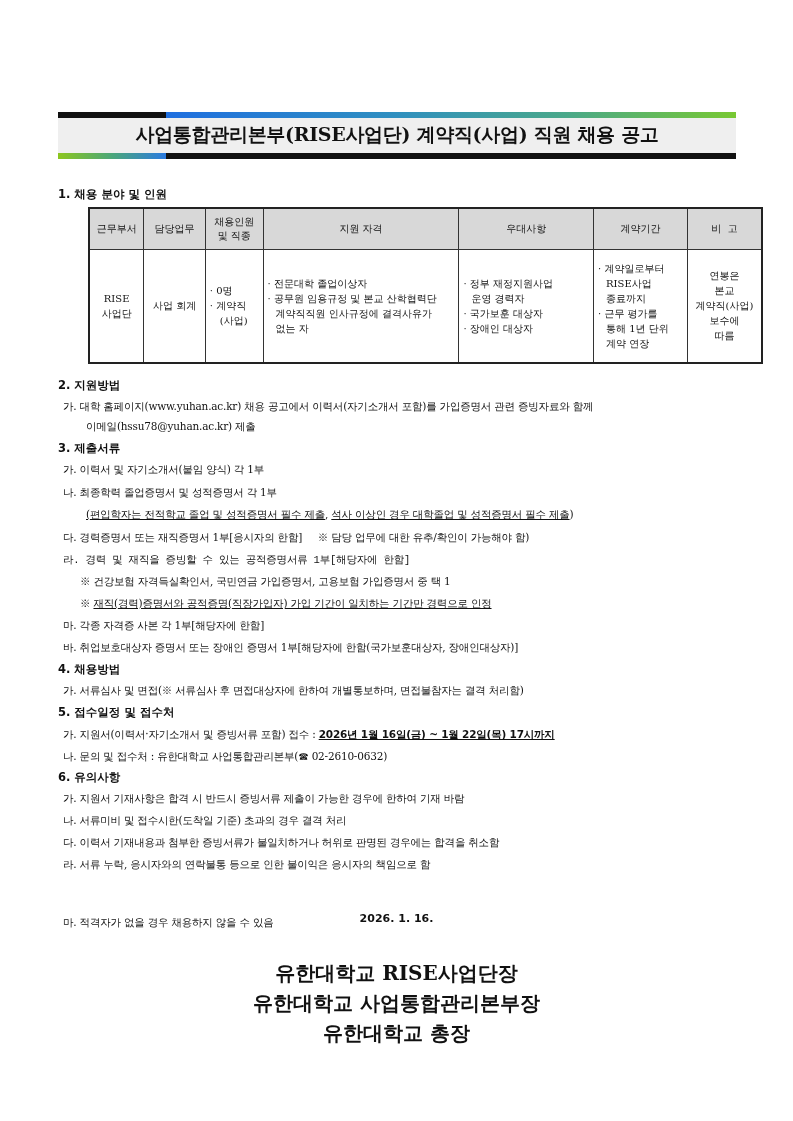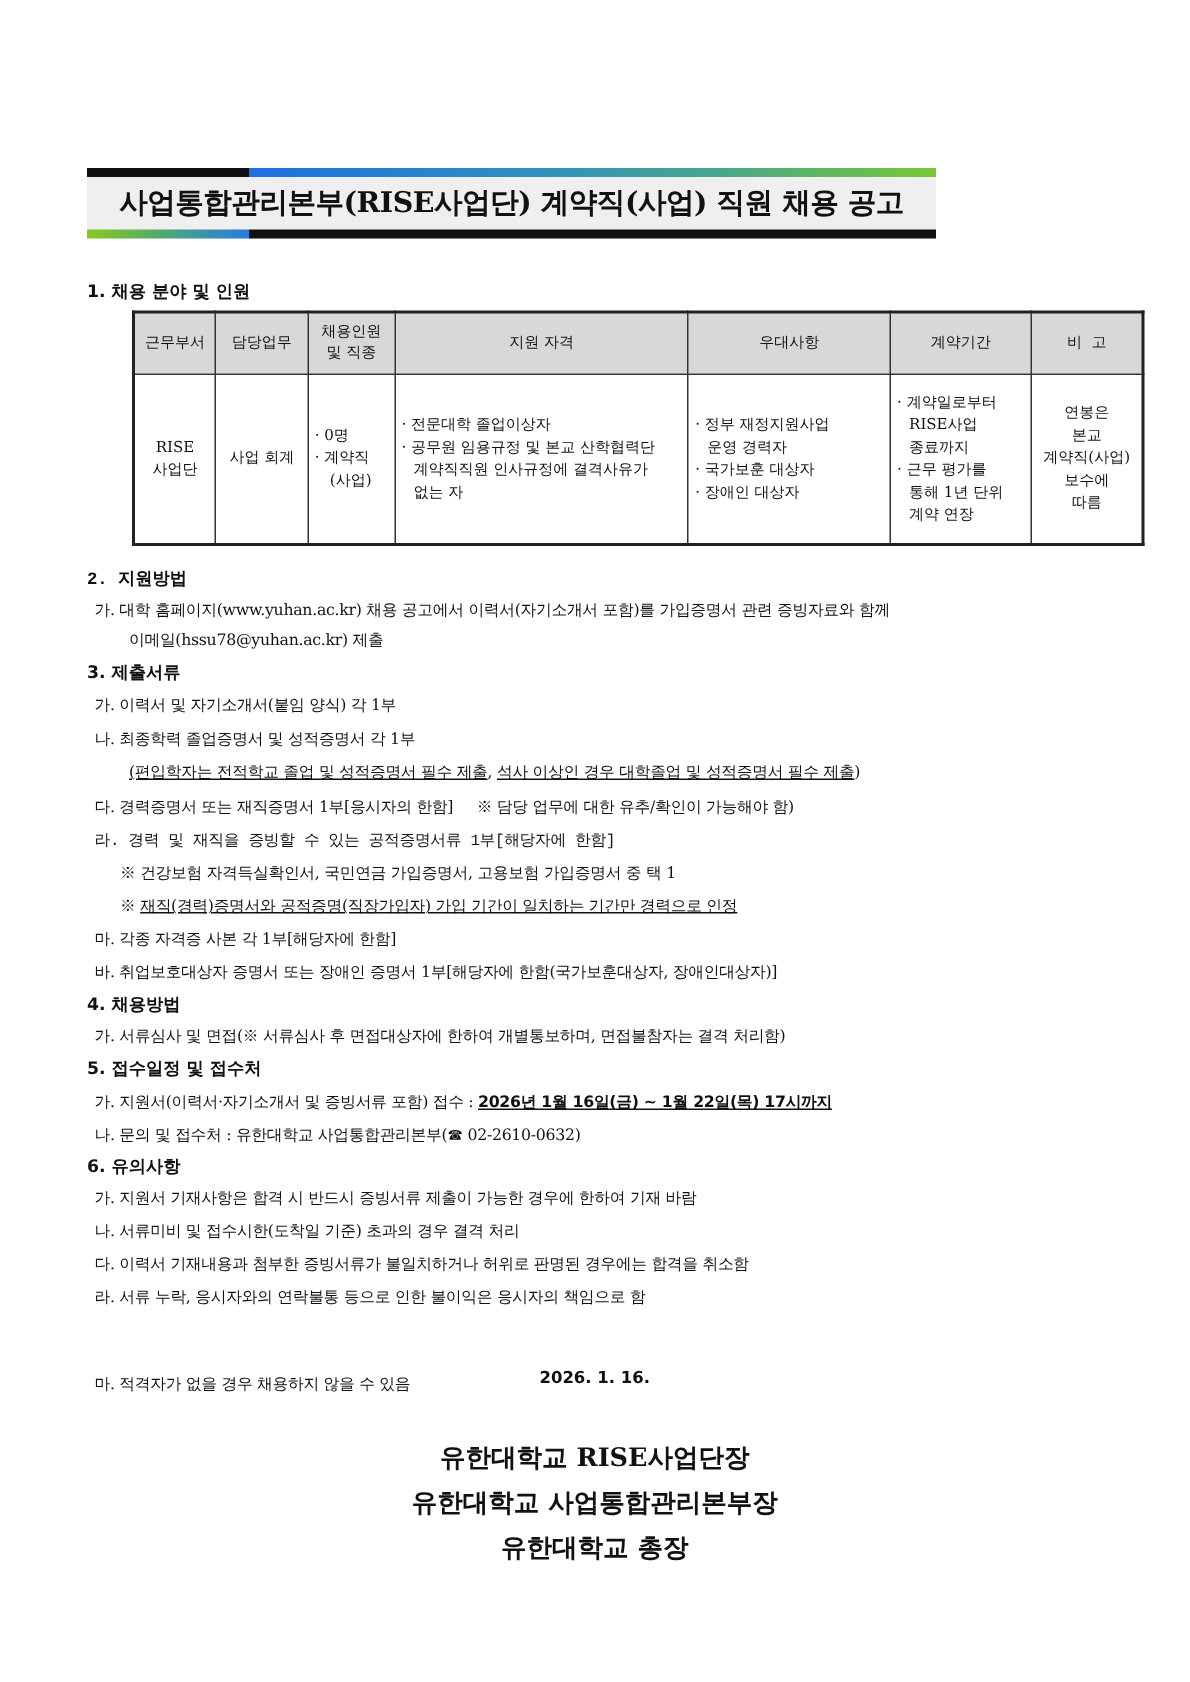--- a/index.html
+++ b/index.html
@@ -1,19 +1,19 @@
 <!DOCTYPE html>
 <html><head>
 <meta charset="utf-8">
 <style>
   * { box-sizing: border-box; margin: 0; padding: 0; }
   html, body { width: 793px; height: 1121px; background: #ffffff; overflow: hidden; }
   body { position: relative; font-family: "DejaVu Serif", "Liberation Serif", serif; color: #111; }
 
-  .title-banner { position: absolute; left: 58px; top: 112px; width: 566px; height: 47px; background: #efefef; }
+  .title-banner { position: absolute; left: 58px; top: 112px; width: 678px; height: 47px; background: #efefef; }
   .bar-top { position: absolute; left: 0; top: 0; height: 6px; width: 100%; display: flex; }
   .bar-top .black { width: 108px; background: #111; }
   .bar-top .grad { flex: 1; background: linear-gradient(90deg, #1f6fe0 0%, #2f8fc0 40%, #4aa88a 70%, #78c832 100%); }
   .bar-bot { position: absolute; left: 0; bottom: 0; height: 6px; width: 100%; display: flex; }
   .bar-bot .grad { width: 108px; background: linear-gradient(90deg, #8cc61e 0%, #4ba77a 50%, #2a7ae0 100%); }
   .bar-bot .black { flex: 1; background: #111; }
   .title-text { position: absolute; left: 0; right: 0; top: 10px; text-align: center; font-size: 19px; font-weight: bold; letter-spacing: -0.3px; font-family: "DejaVu Serif", serif; }
 
   .sec-head { position: absolute; left: 58px; font-family: "DejaVu Sans", sans-serif; font-weight: bold; font-size: 11.5px; }
   .line { position: absolute; font-size: 10.5px; white-space: nowrap; font-family: "DejaVu Serif", serif; letter-spacing: -0.2px; }
@@ -23,21 +23,21 @@
   table.recruit { position: absolute; left: 59px; top: 207px; width: 675px; border-collapse: collapse; font-size: 10px; font-family: "DejaVu Serif", serif; }
   table.recruit th, table.recruit td { border: 1px solid #333; }
   table.recruit { border: 2px solid #222; margin-left: 29px; }
   table.recruit th { background: #d8d8d8; font-weight: normal; height: 41px; text-align: center; line-height: 14px; font-size: 10px; }
   table.recruit td { height: 114px; vertical-align: middle; line-height: 15px; padding: 2px 4px; }
   td.center { text-align: center; }
   .blist div { white-space: nowrap; }
   .indent { padding-left: 8px; }
 
   .date { position: absolute; left: 0; right: 0; top: 912px; text-align: center; font-family: "DejaVu Sans", sans-serif; font-weight: bold; font-size: 11px; }
-  .sign { position: absolute; left: 0; right: 0; text-align: center; font-size: 17px; font-weight: bold; font-family: "DejaVu Serif", serif; }
+  .sign { position: absolute; left: 0; right: 0; text-align: center; font-size: 20px; font-weight: bold; font-family: "DejaVu Serif", serif; }
 </style>
 </head>
 <body>
 
 <div class="title-banner">
   <div class="bar-top">
       <div class="black"></div>
       <div class="grad"></div>
     </div>
   <div class="title-text">사업통합관리본부(RISE사업단) 계약직(사업) 직원 채용 공고</div>
@@ -107,21 +107,21 @@
       <div>연봉은</div>
       <div>본교</div>
       <div>계약직(사업)</div>
       <div>보수에</div>
       <div>따름</div>
     </td>
   </tr>
 </tbody>
   </table>
 
-<div class="sec-head" style="top:378px;font-family:Liberation Mono, monospace;">2. 지원방법</div>
+<div class="sec-head" style="top:378px;">2. 지원방법</div>
 <div class="line" style="left:63px; top:400px;">가. 대학 홈페이지(www.yuhan.ac.kr) 채용 공고에서 이력서(자기소개서 포함)를 가입증명서 관련 증빙자료와 함께</div>
 <div class="line" style="left:86px; top:420px;">이메일(hssu78@yuhan.ac.kr) 제출</div>
 
 <div class="sec-head" style="top:441px;">3. 제출서류</div>
 <div class="line" style="left:63px; top:463px;">가. 이력서 및 자기소개서(붙임 양식) 각 1부</div>
 <div class="line" style="left:63px; top:486px;">나. 최종학력 졸업증명서 및 성적증명서 각 1부</div>
 <div class="line" style="left:86px; top:508px;">
   <span class="u">(편입학자는 전적학교 졸업 및 성적증명서 필수 제출</span><span>, </span><span class="u">석사 이상인 경우 대학졸업 및 성적증명서 필수 제출</span><span>)</span>
 </div>
 <div class="line" style="left:63px; top:531px; white-space:pre;">다. 경력증명서 또는 재직증명서 1부[응시자의 한함]     ※ 담당 업무에 대한 유추/확인이 가능해야 함)</div>

